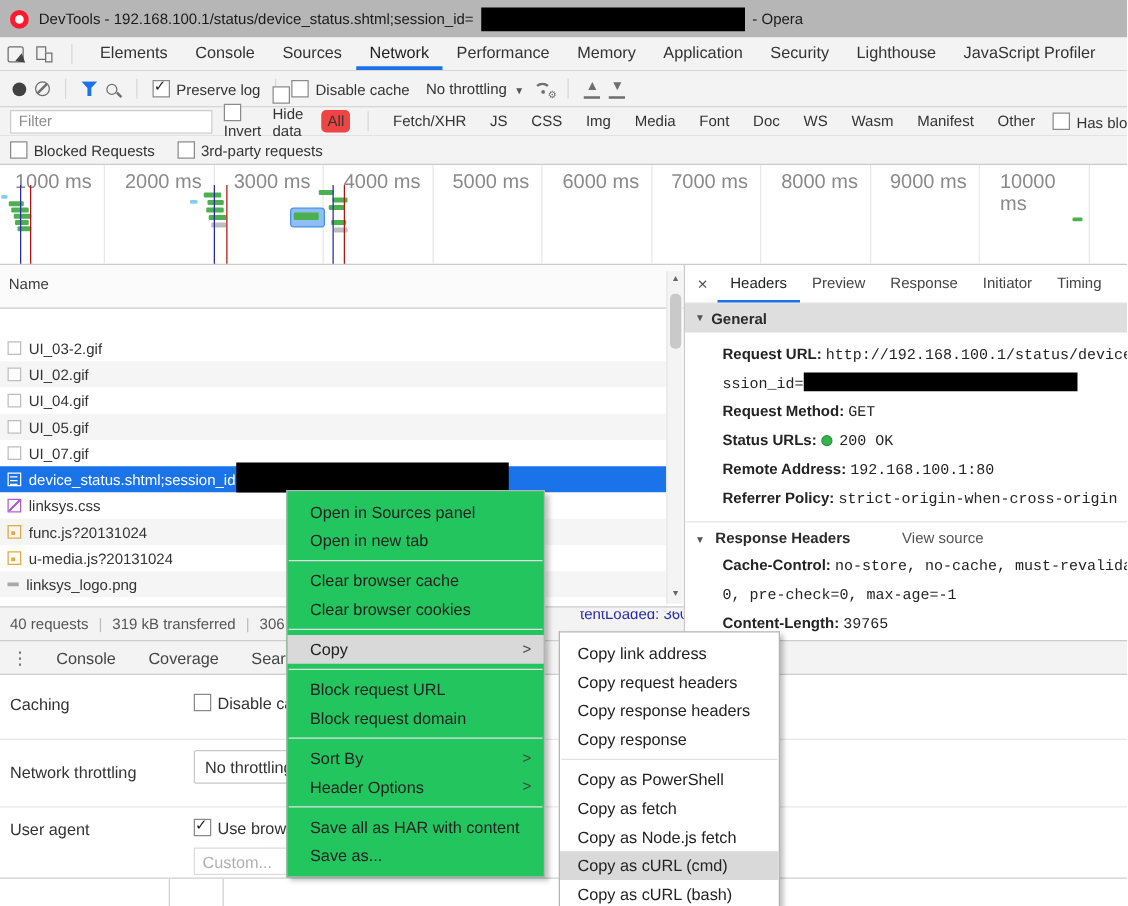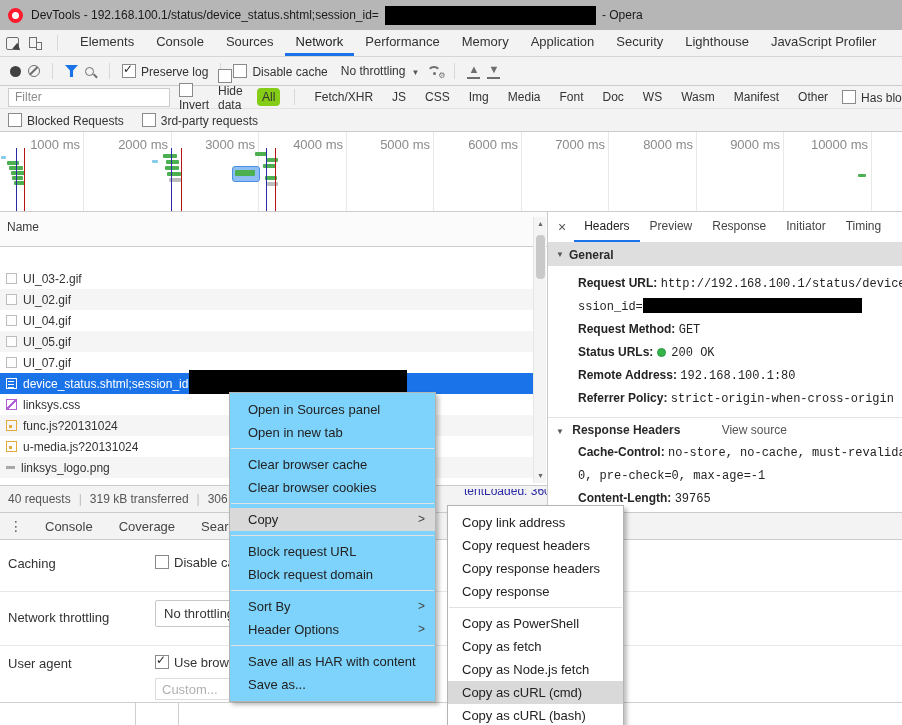--- a/index.html
+++ b/index.html
@@ -41,28 +41,28 @@
   .wifi-icon::before{content:"";position:absolute;left:1px;top:1px;width:14px;height:14px;border:2px solid #6e6e6e;border-radius:50%;border-color:#6e6e6e transparent transparent transparent;transform:rotate(0deg);box-sizing:border-box;}
   .wifi-icon::after{content:"⚙";position:absolute;right:-3px;bottom:-3px;font-size:8px;color:#6e6e6e;}
   .wifi-dot{position:absolute;left:7px;top:7px;width:3px;height:3px;border-radius:50%;background:#6e6e6e;}
   .updown{position:relative;display:inline-block;width:13px;height:13px;border-bottom:2px solid #6e6e6e;text-align:center;font-size:11px;line-height:11px;color:#6e6e6e;}
 
   
   #filterbar{left:0;top:86px;width:902px;height:23px;background:#f3f3f3;display:flex;align-items:center;padding-left:8px;box-sizing:border-box;gap:9px;border-bottom:1px solid #e2e2e2;}
   #filter-input{width:148px;height:15px;border:1px solid #ccc;font-size:12px;padding:1px 6px;color:#333;font-family:inherit;}
   #filter-input::placeholder{color:#8c8c8c;}
   .ftype{padding:2px 5px;color:#333;}
-  .ftype.active{background:#84cc16;border-radius:4px;}
+  .ftype.active{background:#ef4444;border-radius:4px;}
   
   #optionsrow{left:0;top:109px;width:902px;height:23px;background:#f3f3f3;display:flex;align-items:center;padding-left:8px;box-sizing:border-box;gap:18px;border-bottom:1px solid #ccc;}
 
   
   #overview{left:0;top:132px;width:902px;height:80px;background:#fff;border-bottom:1px solid #ccc;box-sizing:border-box;}
   .grid-v{position:absolute;top:0;width:1px;height:79px;background:#e8e8e8;}
-  .tick{position:absolute;top:5px;width:68px;text-align:right;font-size:13px;color:#8a8a8a;}
+  .tick{position:absolute;top:5px;width:68px;font-size:16px;color:#8a8a8a;}
   .wbar{position:absolute;border-radius:1px;}
   .marker{position:absolute;top:16px;width:1px;height:63px;}
   .marker.dcl{background:#2a2aa5;}
   .marker.load{background:#b31412;}
   .wsel{position:absolute;background:#8fbef5;border:1px solid #4a90e2;border-radius:3px;}
   .wsel-in{position:absolute;background:#4caf50;border-radius:1px;}
 
   
   #req-header{left:0;top:212px;width:547px;height:35px;background:#fbfbfb;border-bottom:1px solid #ccc;box-sizing:border-box;padding:8px 0 17px 7px;color:#3c3c3c;}
   .req-row{position:absolute;left:0;width:533px;height:21px;display:flex;align-items:center;padding-left:6px;box-sizing:border-box;background:#fff;}
@@ -112,21 +112,21 @@
   .dr-tab{padding:0 13px;}
   #drawer{left:0;top:540px;width:902px;height:185px;background:#fff;font-size:13px;color:#333;}
   .dr-label{position:absolute;left:8px;}
   .dr-div{position:absolute;left:0;width:902px;height:1px;background:#e8e8e8;}
   .dr-select{position:absolute;left:155px;width:130px;height:27px;border:1px solid #c6c6c6;border-radius:2px;background:#fff;display:flex;align-items:center;padding-left:8px;box-sizing:border-box;}
   .dr-input{position:absolute;left:155px;width:130px;height:22px;border:1px solid #dcdcdc;background:#fff;font-size:13px;padding:0 6px;box-sizing:border-box;font-family:inherit;}
   .dr-input::placeholder{color:#b0b0b0;}
   .dr-vline{position:absolute;top:163px;width:1px;height:22px;background:#cfcfcf;}
 
   
-  #ctx-menu{left:229px;top:392px;width:207px;background:#7dd3fc;border:1px solid #b4b4b4;box-shadow:3px 3px 4px rgba(0,0,0,0.25);box-sizing:border-box;padding:5px 0;z-index:10;font-size:13px;color:#222;}
+  #ctx-menu{left:229px;top:392px;width:207px;background:#22c55e;border:1px solid #b4b4b4;box-shadow:3px 3px 4px rgba(0,0,0,0.25);box-sizing:border-box;padding:5px 0;z-index:10;font-size:13px;color:#222;}
   .mi{height:23px;line-height:23px;padding-left:18px;position:relative;white-space:nowrap;}
   .mi.hl-item{background:#d9d9d9;}
   .mi .sub-arrow{position:absolute;right:10px;top:0;font-size:12px;color:#444;}
   .menu-sep{height:1px;background:#e2e2e2;margin:4px 1px;}
   #copy-submenu{left:447px;top:505px;width:177px;background:#fff;border:1px solid #b4b4b4;border-bottom:none;box-shadow:3px 3px 4px rgba(0,0,0,0.25);box-sizing:border-box;padding:5px 0 0 0;z-index:11;font-size:13px;color:#222;height:220px;overflow:hidden;}
   #copy-submenu .mi{padding-left:14px;}
 
   #row-redact{left:189px;top:370px;width:218px;height:24px;z-index:5;}
 </style>
 </head>

